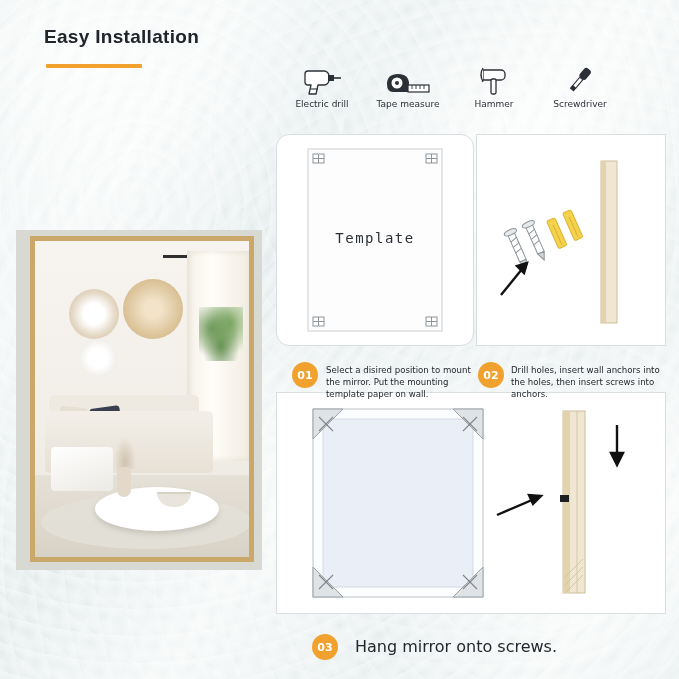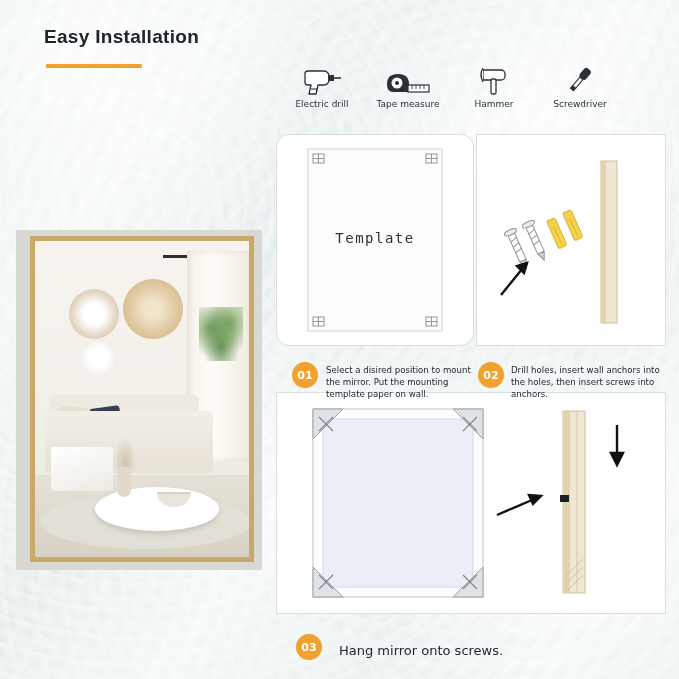--- a/index.html
+++ b/index.html
@@ -99,21 +99,21 @@
   #panel-3 { left: 276px; top: 392px; width: 390px; height: 222px; }
 
   .caption {
     position: absolute;
     display: flex;
     align-items: flex-start;
     gap: 7px;
   }
   #cap-1 { left: 292px; top: 362px; width: 182px; gap: 8px; }
   #cap-2 { left: 478px; top: 362px; width: 186px; }
-  #cap-3 { left: 296px; top: 634px; width: 330px; align-items: flex-end; gap: 17px; }
+  #cap-3 { left: 312px; top: 634px; width: 330px; align-items: center; gap: 17px; }
 
   .step-badge {
     flex: 0 0 auto;
     width: 26px;
     height: 26px;
     border-radius: 50%;
     background: #f0a12e;
     color: #ffffff;
     font-size: 11px;
     font-weight: bold;
@@ -122,21 +122,21 @@
     justify-content: center;
     font-family: "DejaVu Sans", sans-serif;
   }
   .step-text {
     font-size: 8.6px;
     line-height: 1.42;
     color: #23282e;
     font-family: "DejaVu Sans", sans-serif;
     padding-top: 2px;
   }
-  #cap-3 .step-text { padding-top: 0; font-size: 13px; }
+  #cap-3 .step-text { padding-top: 0; font-size: 16px; }
 
   
   .photo {
     position: absolute;
     left: 16px;
     top: 230px;
     width: 246px;
     height: 340px;
     background: #d9d9d4;
     overflow: hidden;

